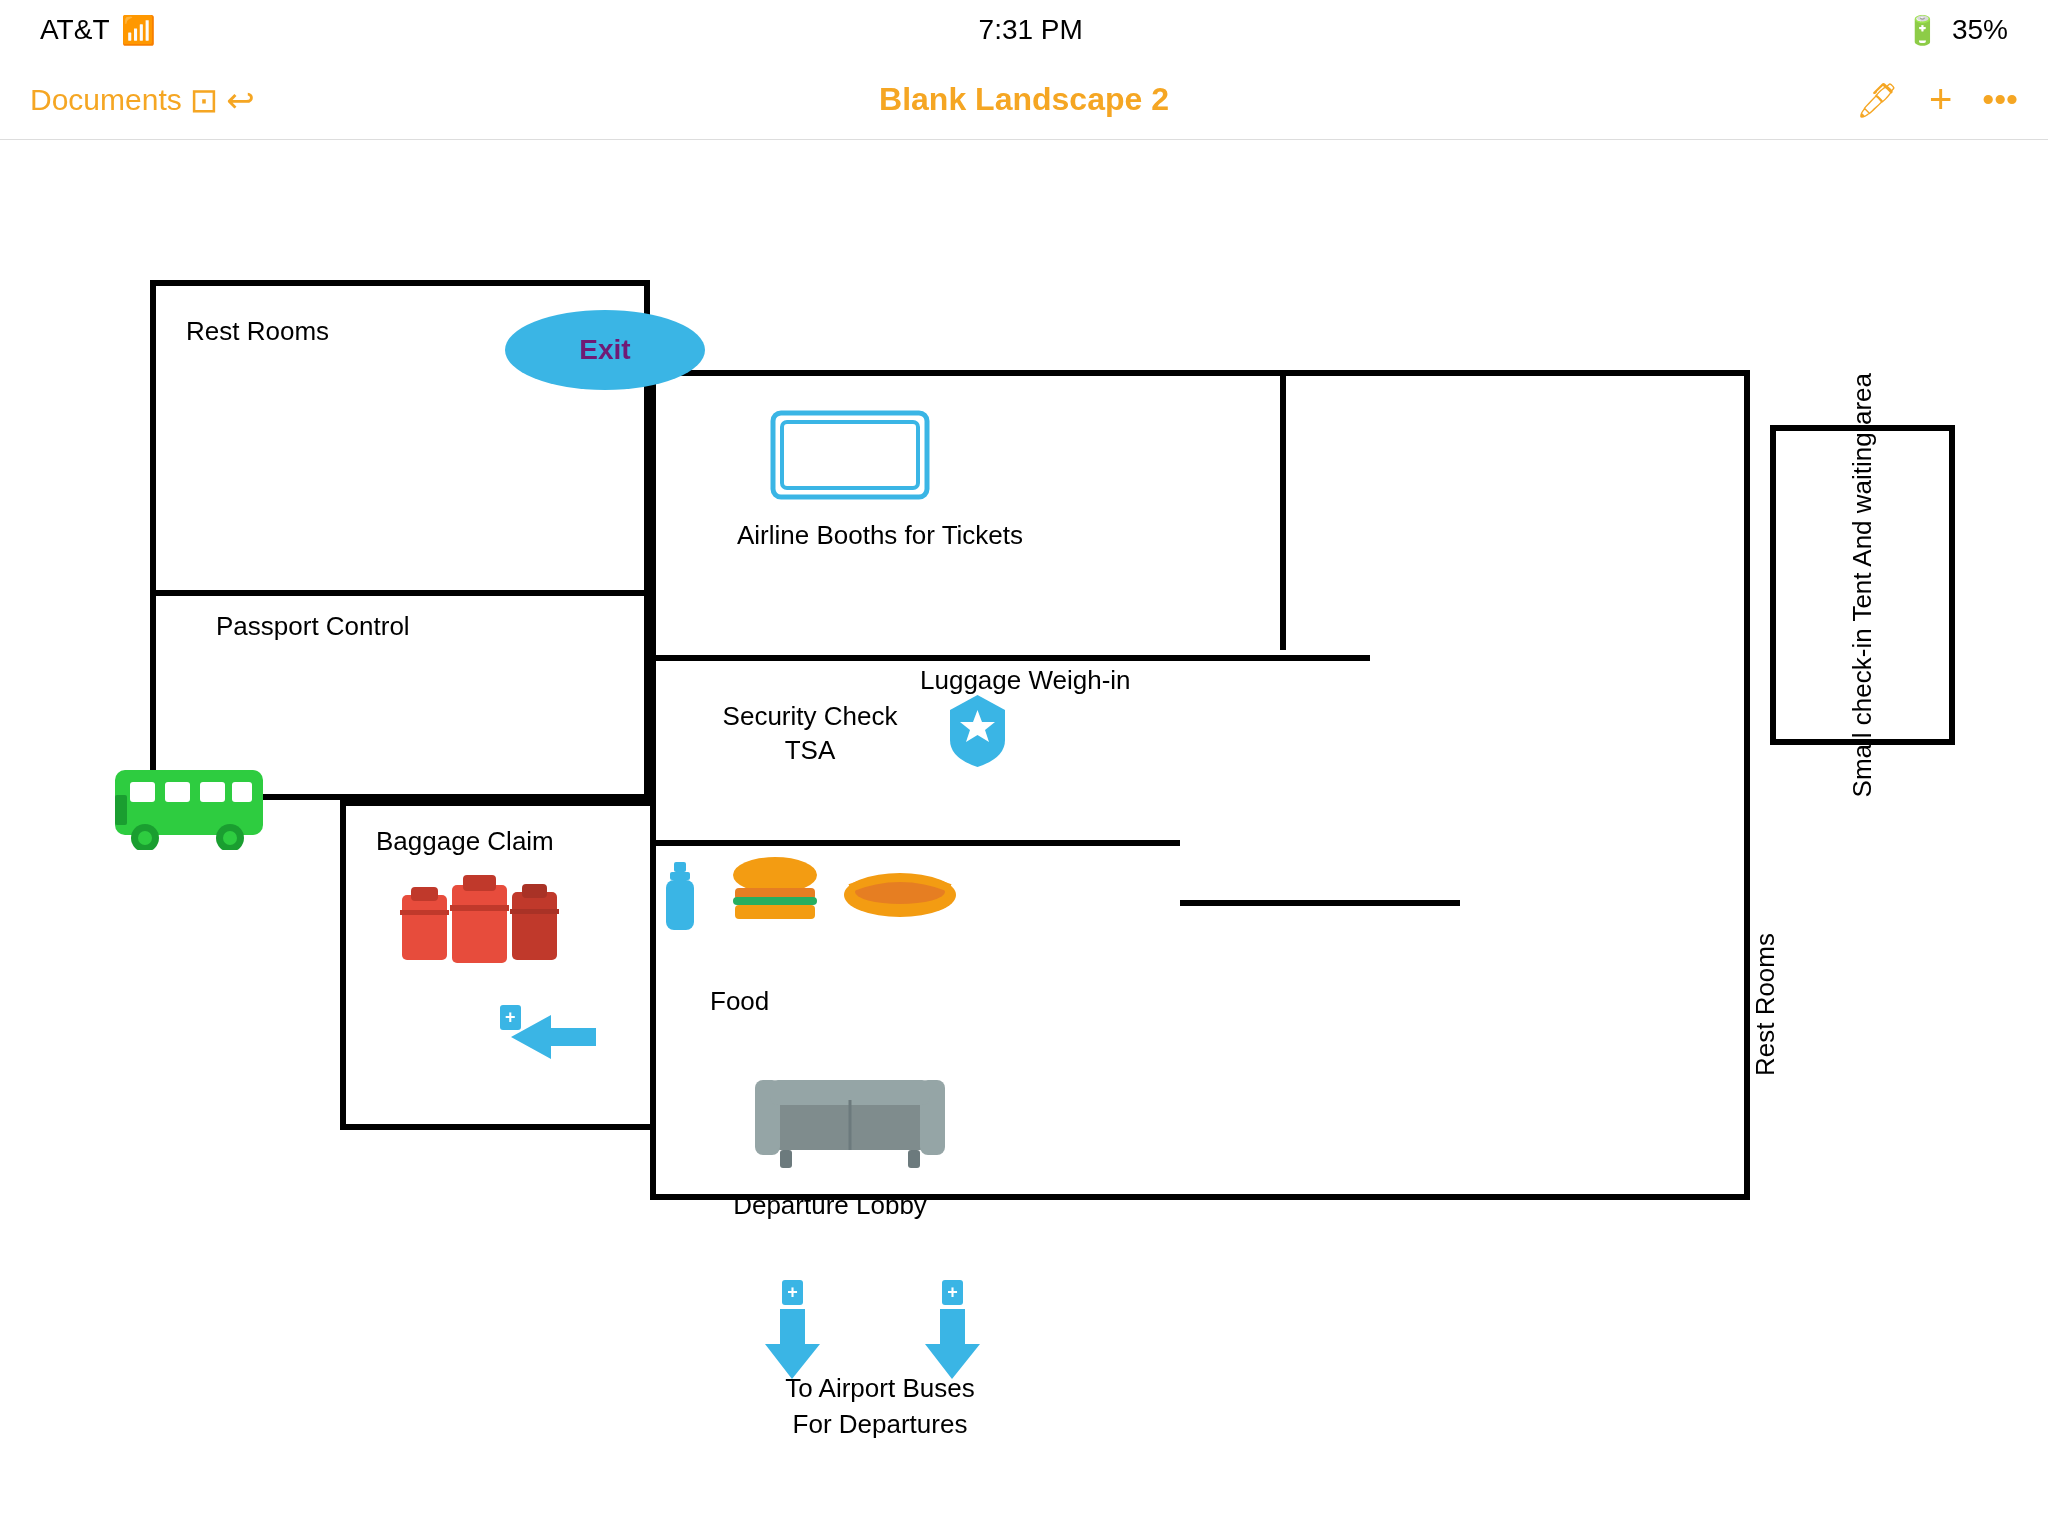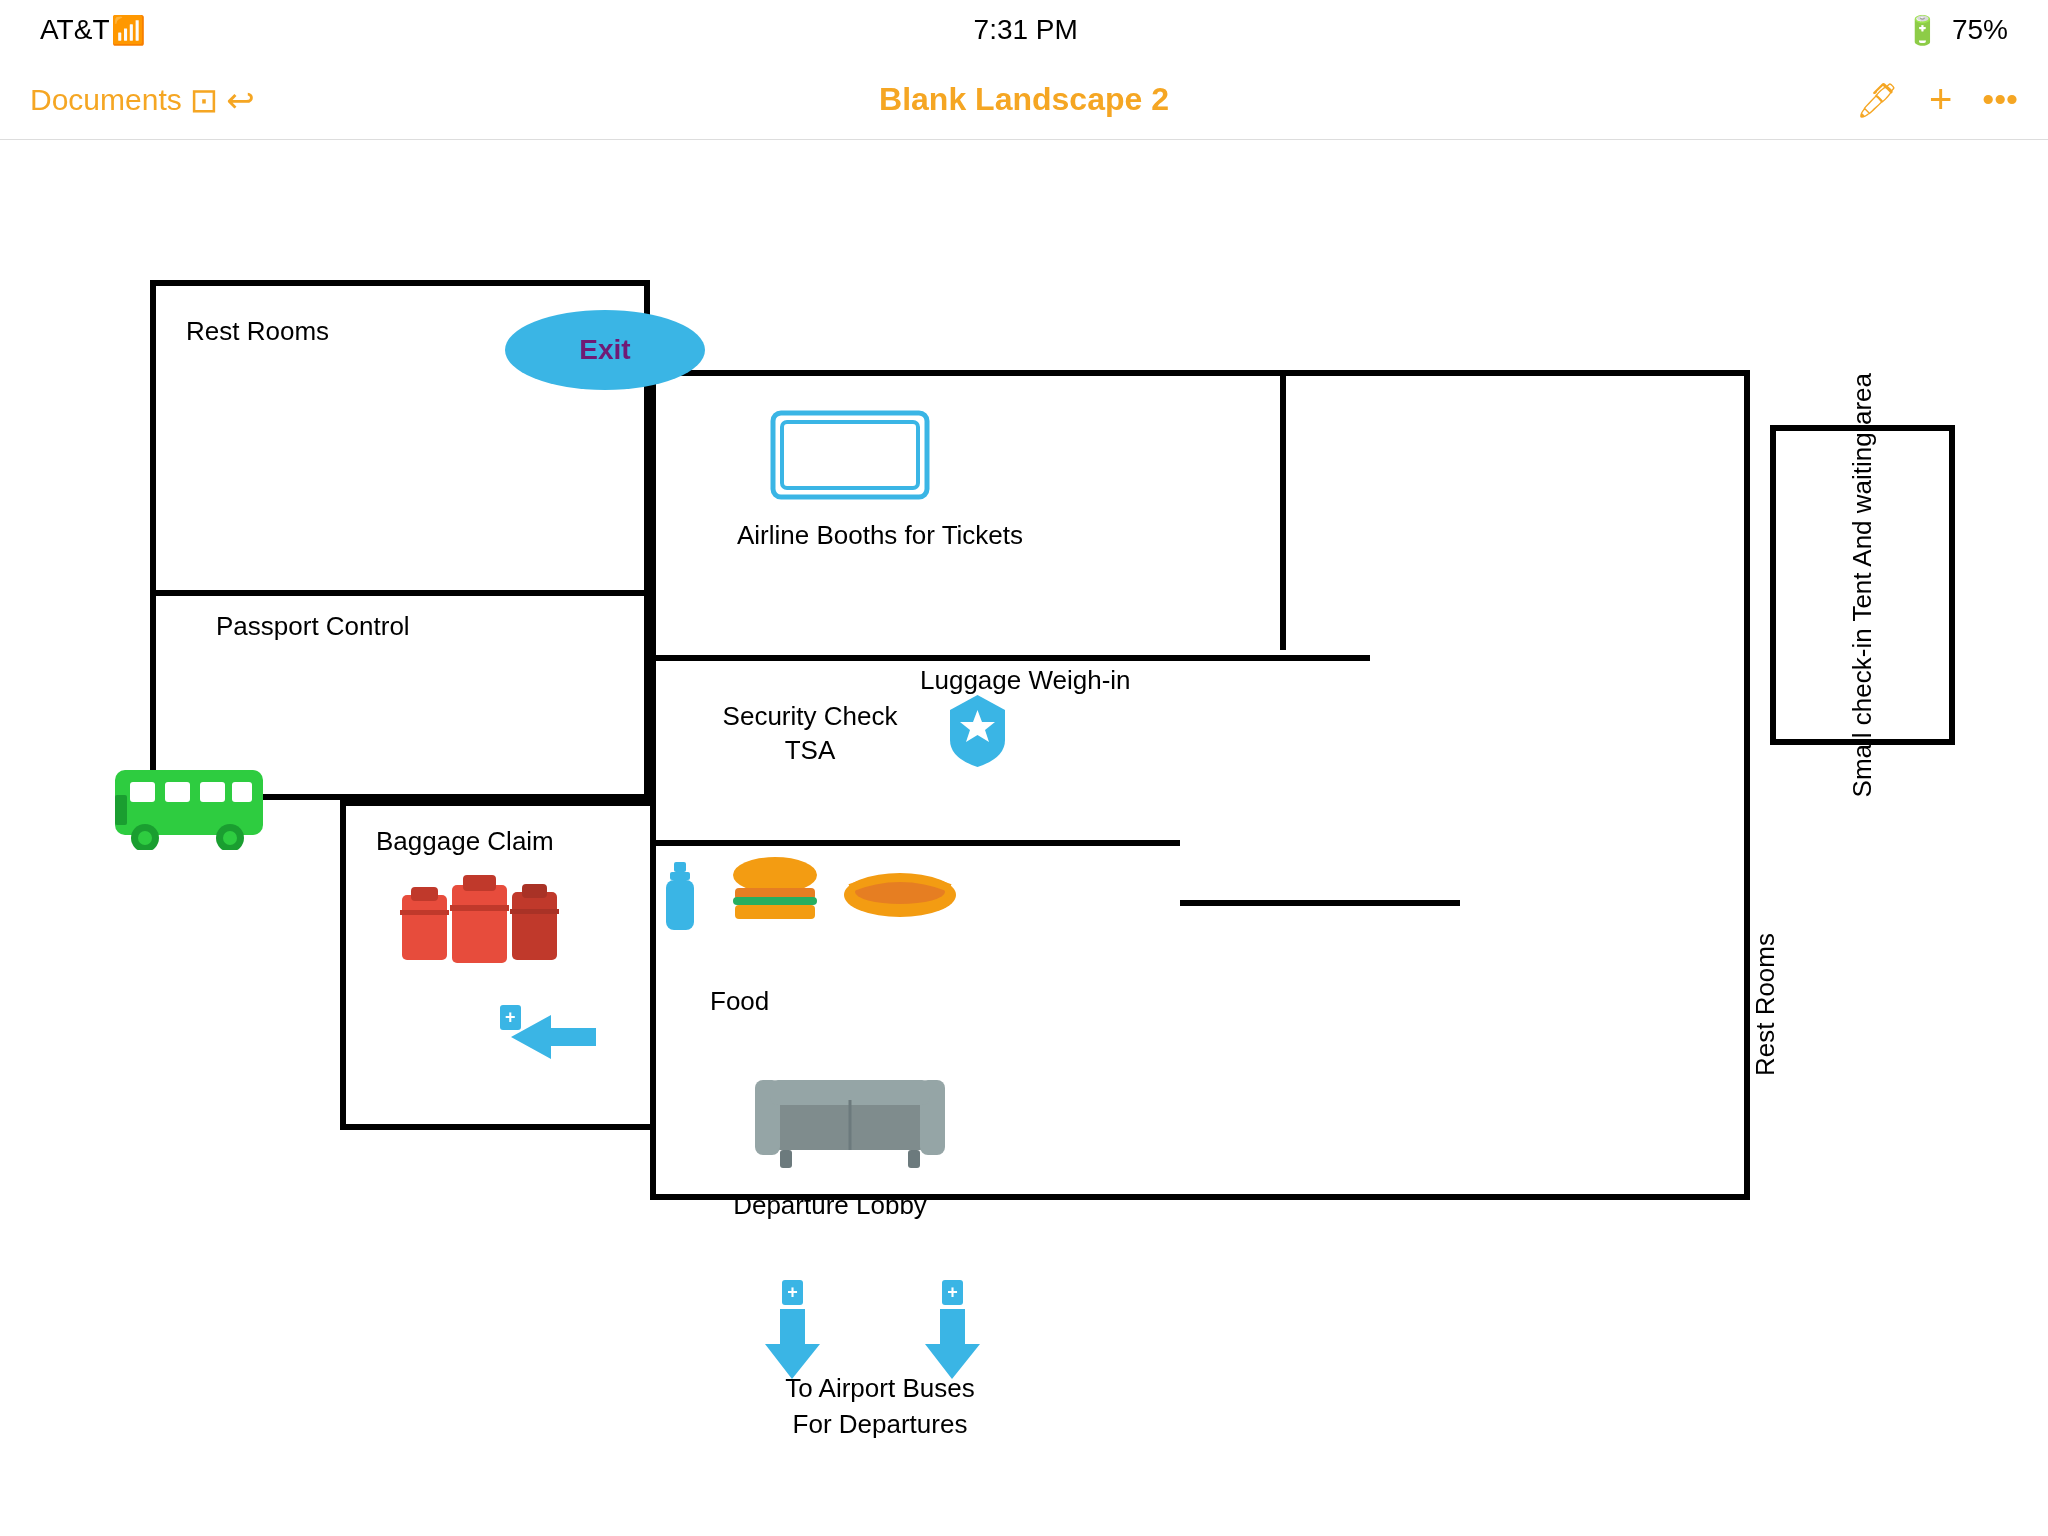--- a/index.html
+++ b/index.html
@@ -18,21 +18,21 @@
       height: 60px;
       background: white;
       display: flex;
       align-items: center;
       justify-content: space-between;
       padding: 0 40px;
       font-size: 28px;
       font-weight: 500;
       z-index: 100;
     }
-    .status-left { display: flex; align-items: center; gap: 2px; }
+    .status-left { display: flex; align-items: center; gap: 12px; }
     .status-center { font-size: 28px; font-weight: 500; }
     .status-right { display: flex; align-items: center; gap: 12px; }
 
     
     #toolbar {
       position: absolute;
       top: 60px; left: 0; right: 0;
       height: 80px;
       background: white;
       display: flex;
@@ -138,21 +138,21 @@
 <body>
 
 <div id="status-bar">
   <div class="status-left">
     <span>AT&amp;T</span>
     <span>📶</span>
   </div>
   <div class="status-center">7:31 PM</div>
   <div class="status-right">
     <span>🔋</span>
-    <span>75%</span>
+    <span>35%</span>
   </div>
 </div>
 
 <div id="toolbar">
   <div class="toolbar-left">
     <button class="btn-documents">Documents</button>
     <button class="toolbar-icon">⊡</button>
     <button class="toolbar-icon">↩</button>
   </div>
   <div class="toolbar-center">

